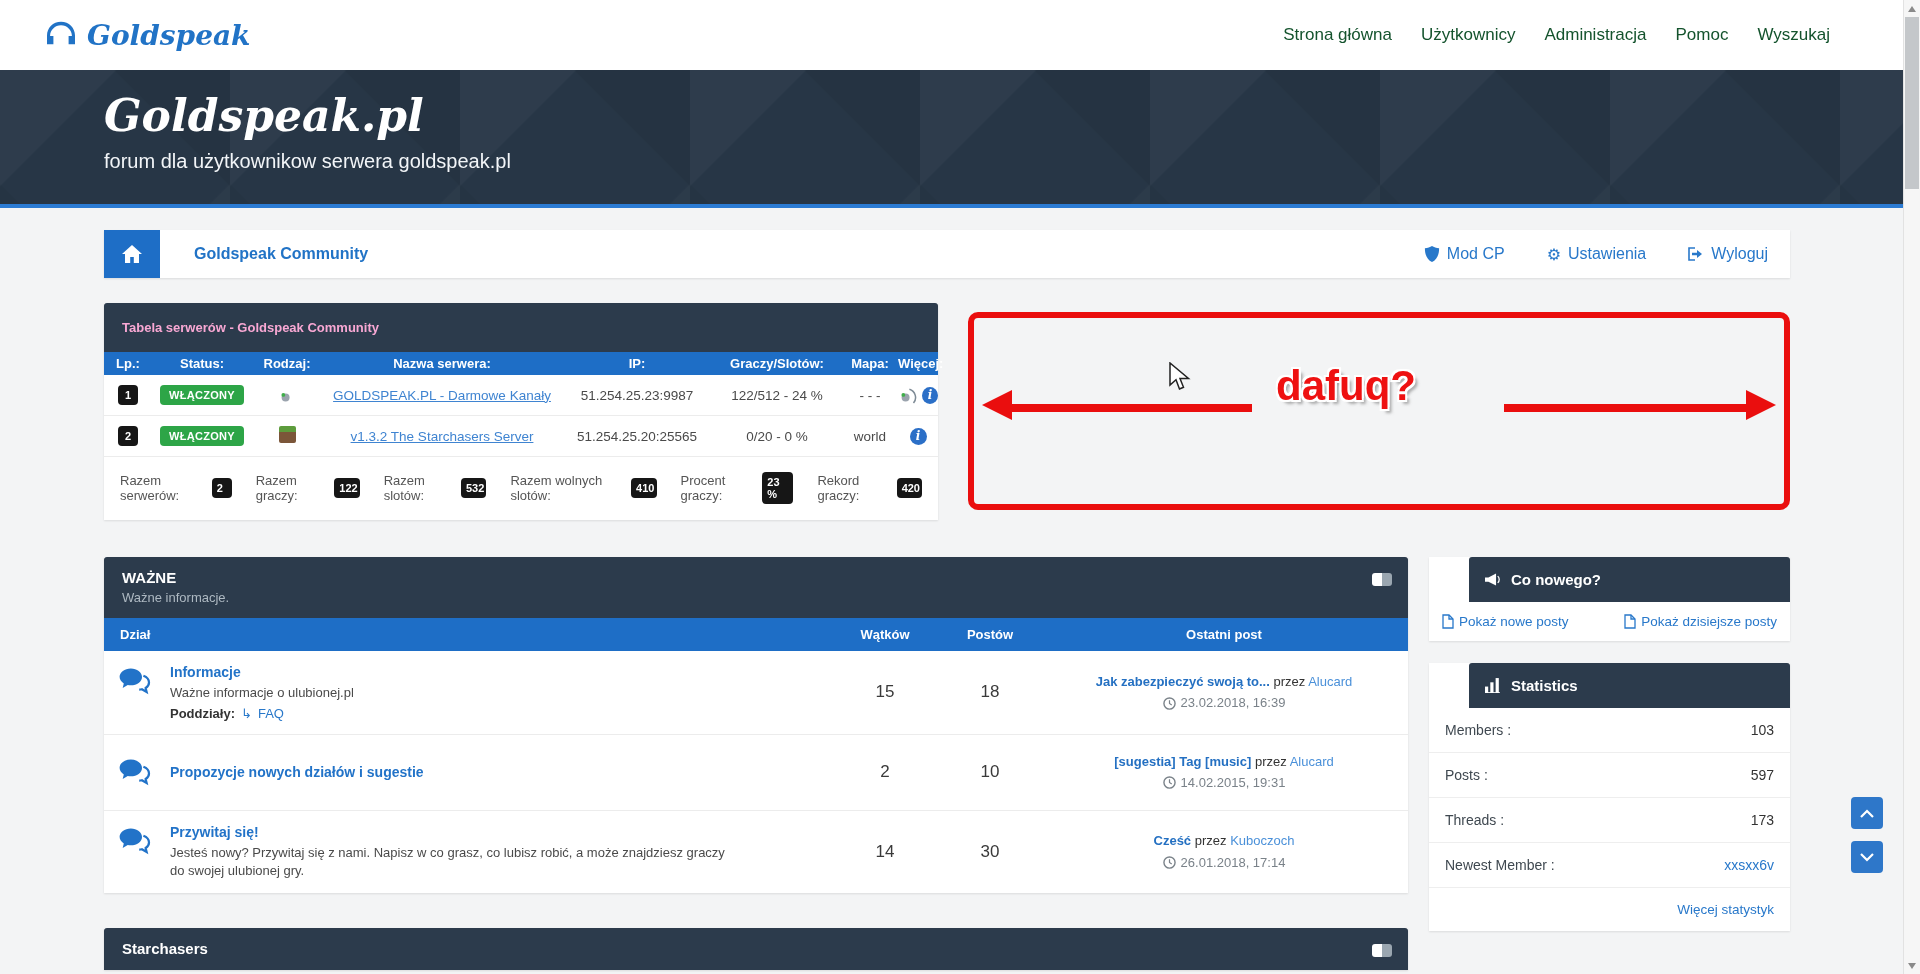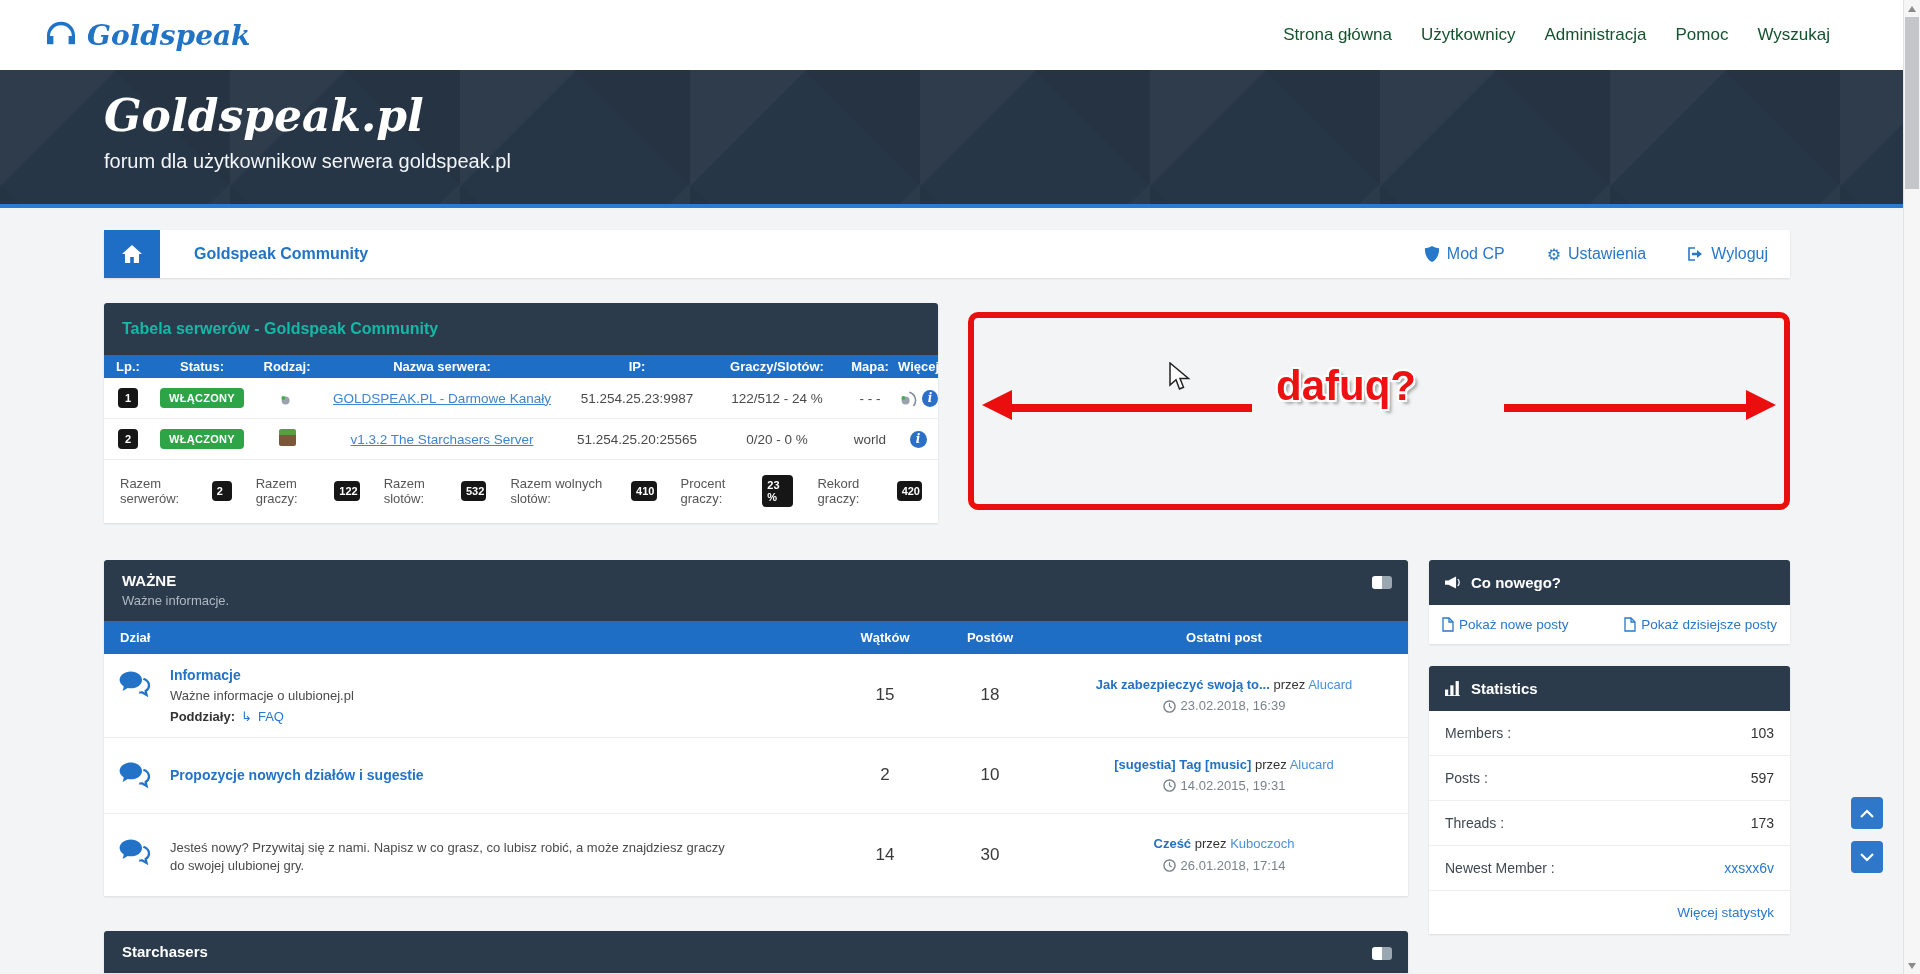--- a/index.html
+++ b/index.html
@@ -36,21 +36,21 @@
   .bc-home { width:56px; background:#1e6ec6; display:flex; align-items:center; justify-content:center; color:#fff; cursor:pointer; }
   .bc-home svg { width:20px; height:18px; }
   .bc-title { align-self:center; margin-left:22px; color:#2173c6; font-weight:bold; font-size:16px; }
   .bc-right { margin-left:auto; display:flex; gap:42px; align-items:center; padding-right:22px; font-size:16px; color:#2878ca; }
   .bc-link { display:flex; align-items:center; gap:7px; cursor:pointer; }
   .bc-link svg { width:16px; height:16px; }
   .uic { font-family:"DejaVu Sans", sans-serif; }
 
   
   .server-card { margin-top:25px; width:834px; }
-  .card-head { background:#2c3b4c; color:#14b8a6; font-weight:bold; font-size:16px; padding:17px 18px; border-radius:3px 3px 0 0; position:relative; }
+  .card-head { background:#2c3b4c; color:#f9a8d4; font-weight:bold; font-size:13px; padding:17px 18px; border-radius:3px 3px 0 0; position:relative; }
   .srv-cols, .srv-row { display:grid; grid-template-columns:48px 100px 70px 240px 150px 130px 56px 40px; align-items:center; text-align:center; }
   .srv-cols { background:#1e6ec6; color:#fff; font-weight:bold; font-size:13px; padding:4px 0; }
   .srv-row { padding:10px 0; border-bottom:1px solid #ececec; font-size:13.5px; color:#4a4a4a; min-height:41px; }
   .badge-num { display:inline-block; background:#161616; color:#fff; font-weight:bold; font-size:11px; min-width:20px; padding:4px 5px; border-radius:4px; }
   .badge-on { display:inline-block; background:#2da547; color:#fff; font-weight:bold; font-size:11px; padding:4px 9px; border-radius:4px; letter-spacing:.3px; }
   .srv-name { color:#3f84d1; cursor:pointer;text-decoration:underline; }
   .mc-block { display:inline-block; width:17px; height:17px; border-radius:2px; background:linear-gradient(#5d9c3c 0 38%, #7b5639 38% 100%); }
   .info-dot { display:inline-block; width:17px; height:17px; border-radius:50%; background:#2b6fc7; color:#fff; font-family:"DejaVu Serif",serif; font-style:italic; font-weight:bold; font-size:12px; line-height:17px; text-align:center; cursor:pointer; }
   .ts-icon svg { width:19px; height:19px; vertical-align:middle; }
   .more-cell { display:flex; gap:5px; justify-content:center; align-items:center; }
@@ -90,21 +90,21 @@
   .f-last { text-align:center; font-size:13px; line-height:1.5; }
   .f-last-title { color:#2470c2; font-weight:bold; cursor:pointer; }
   .f-last-by { color:#333; }
   .f-last-user { color:#4a90d9; cursor:pointer; }
   .f-last-date { color:#7a8289; display:flex; justify-content:center; align-items:center; gap:5px; margin-top:2px; }
   .f-last-date svg { width:13px; height:13px; }
   .starchasers { margin-top:35px; }
 
   
   .side-card { margin-bottom:22px; }
-  .side-head { background:#2c3b4c; color:#fff; font-weight:bold; font-size:15px; padding:14px 16px; display:flex; align-items:center; gap:9px; border-radius:3px 3px 0 0; }
+  .side-head { background:#2c3b4c; color:#fff; font-weight:bold; font-size:15px; padding:14px 16px; display:flex; align-items:center; gap:9px; border-radius:3px 3px 0 0;margin-left:40px; }
   .side-head svg { width:17px; height:15px; }
   .wn-body { display:flex; justify-content:space-between; padding:12px 13px; font-size:13.5px; color:#2878ca; }
   .wn-link { display:flex; align-items:center; gap:5px; cursor:pointer; }
   .wn-link svg { width:12px; height:15px; }
   .stats-row { display:flex; justify-content:space-between; padding:14px 16px; border-bottom:1px solid #eee; font-size:14px; color:#3f4850; }
   .stats-val { color:#333; }
   .stats-link { color:#2878ca; cursor:pointer; }
   .stats-more { padding:14px 16px; text-align:right; font-size:13.5px; color:#2878ca; }
 
   
@@ -333,20 +333,21 @@
 
           <div class="f-row" style="min-height:82px; border-bottom:none;">
             <div class="f-main">
               <span class="f-icon">
                 <svg viewBox="0 0 24 20">
                     <path d="M9 1C4.6 1 1 3.7 1 7c0 1.9 1.2 3.6 3 4.7L3.2 15l3.6-2.1c.7.1 1.4.2 2.2.2 4.4 0 8-2.7 8-6S13.4 1 9 1z" fill="currentColor"></path>
                     <path d="M18 6.2c2.4.9 4 2.7 4 4.8 0 1.6-.9 3-2.4 4l.7 2.8-3.4-1.9c-.6.1-1.2.2-1.9.2" fill="none" stroke="currentColor" stroke-width="1.6"></path>
                   </svg>
               </span>
               <div>
+                <div class="f-name">Przywitaj się!</div>
                 <div class="f-desc">Jesteś nowy? Przywitaj się z nami. Napisz w co grasz, co lubisz robić, a może znajdziesz graczy do swojej ulubionej gry.</div>
               </div>
             </div>
             <div class="f-count">14</div>
             <div class="f-count">30</div>
             <div class="f-last">
               <div>
                 <span class="f-last-title">Cześć</span>
                 <span class="f-last-by">przez</span>
                 <span class="f-last-user">Kuboczoch</span>

